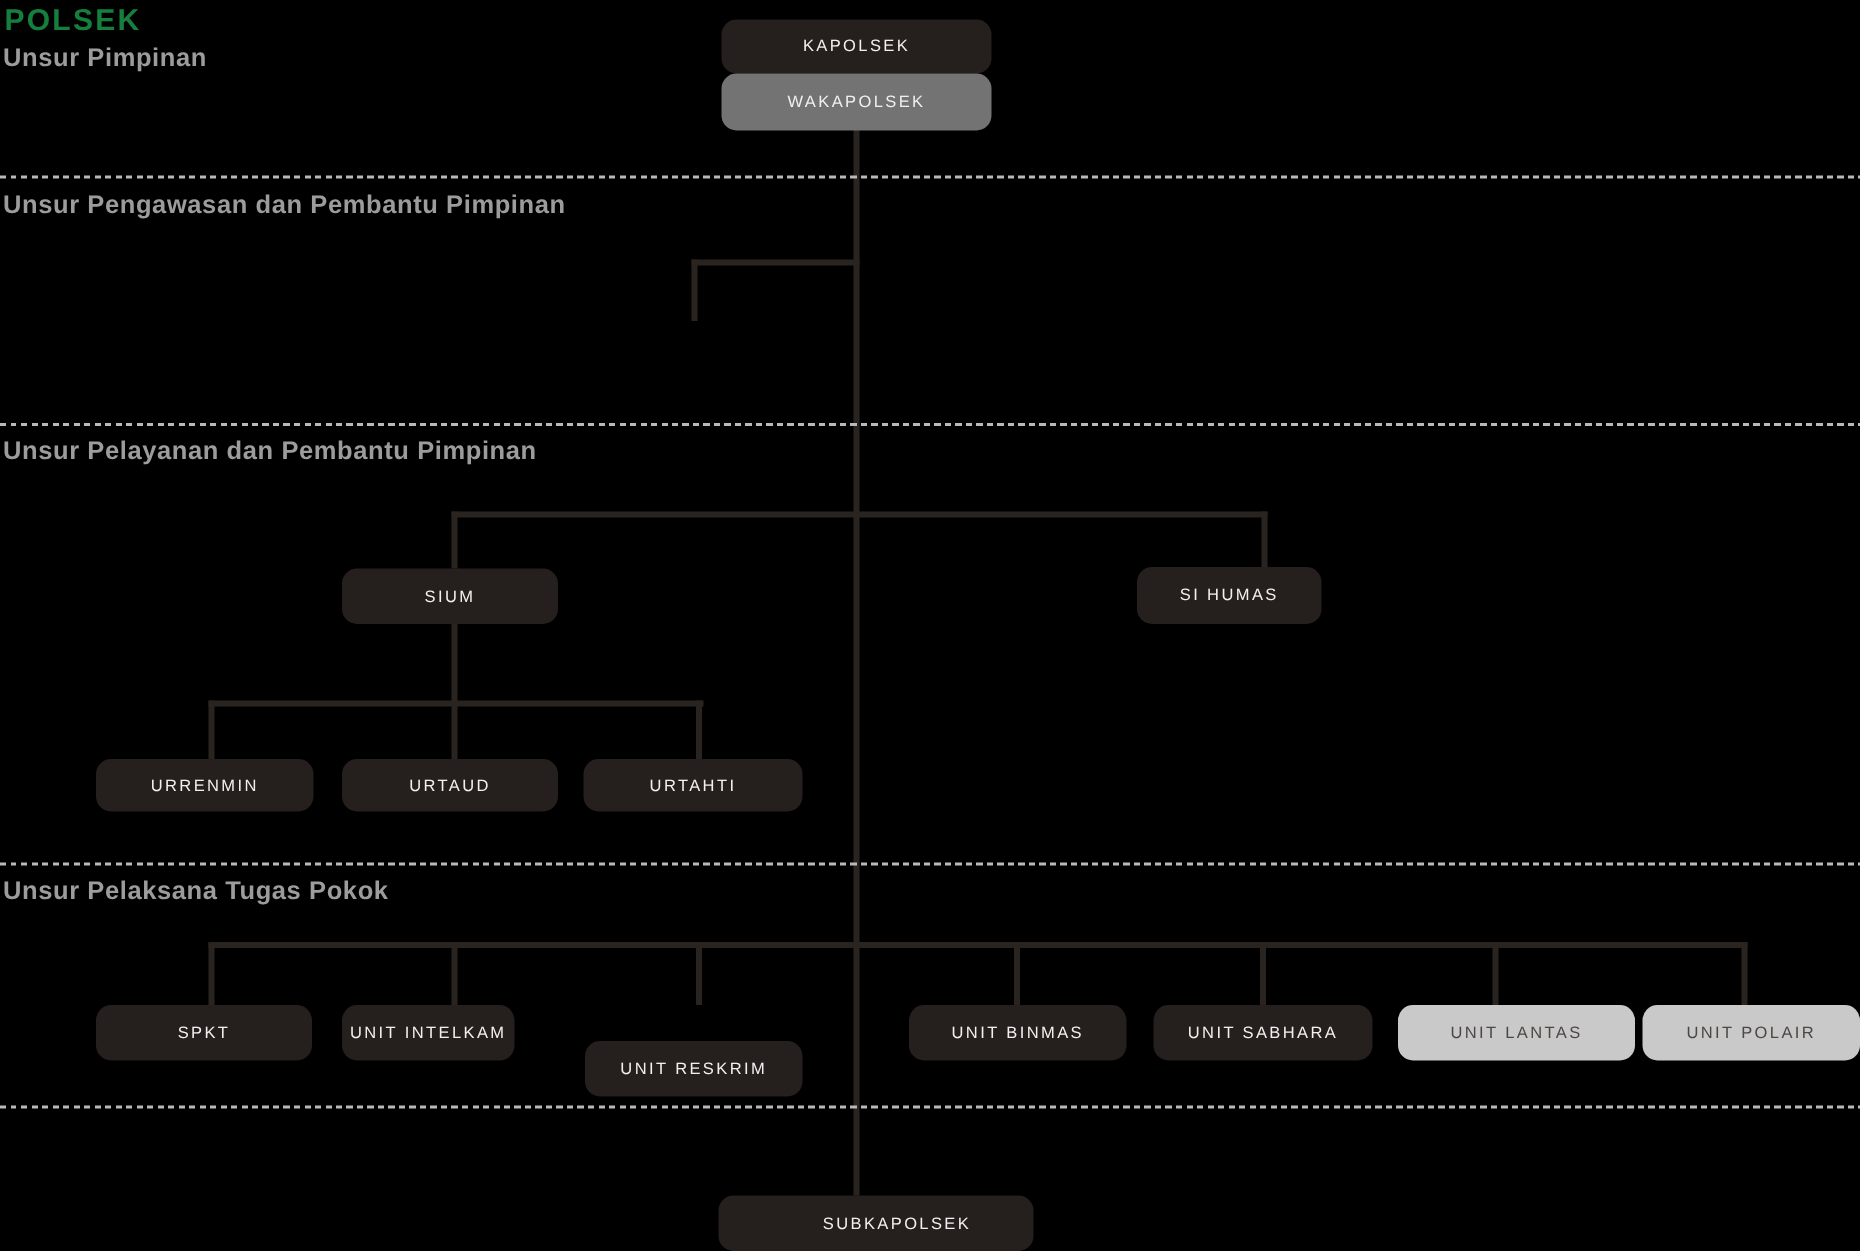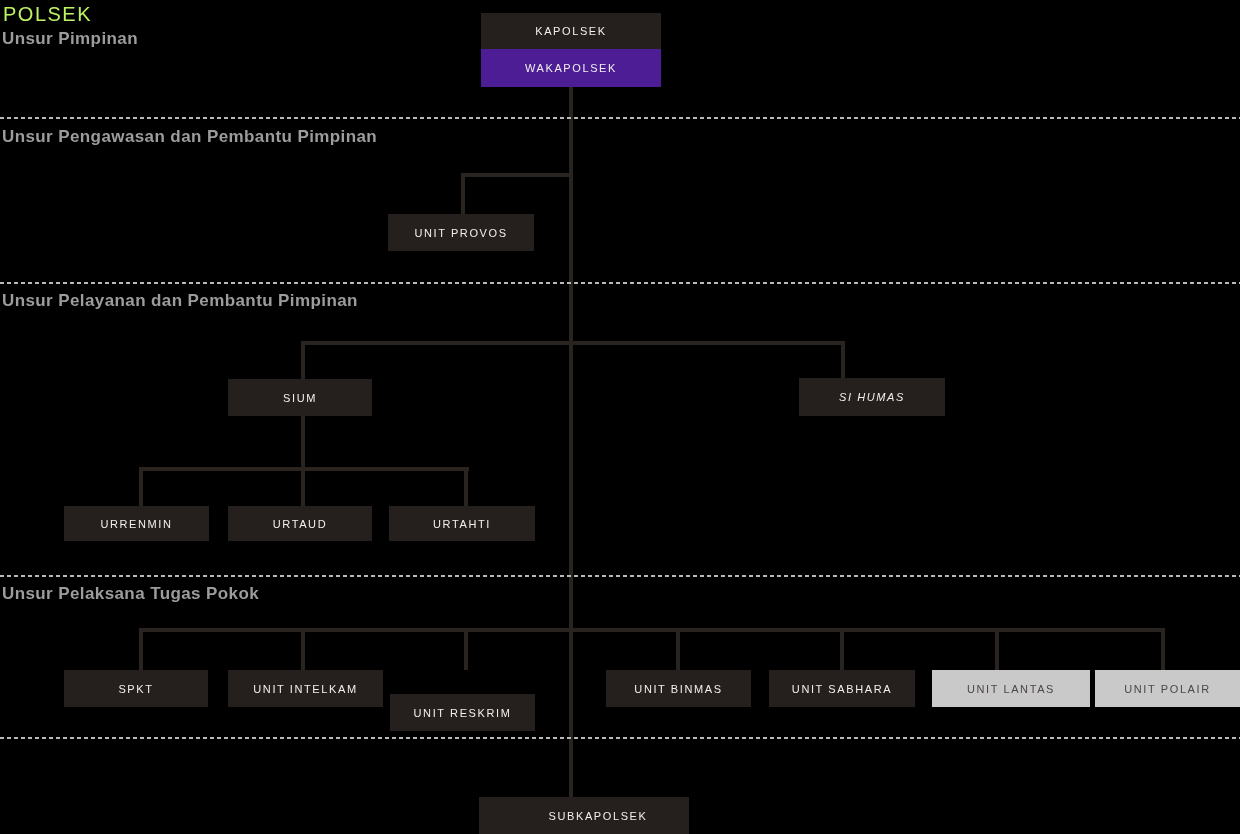--- a/index.html
+++ b/index.html
@@ -4,22 +4,22 @@
 <style>
   html,body { margin:0; padding:0; background:#000; }
   .canvas {
     position:relative; width:1240px; height:834px;
     background:#000000; overflow:hidden;
     font-family:"Liberation Sans", sans-serif;
   }
   
   .page-title {
     position:absolute; left:3px; top:3px;
-    font-size:20px; font-weight:normal; letter-spacing:1.5px;
-    color:#bef264;
+    font-size:20px; font-weight:bold; letter-spacing:1.5px;
+    color:#15803d;
   }
   .section-label {
     position:absolute; left:2px;
     font-size:17px; font-weight:bold; letter-spacing:0.4px;
     color:#9c9c9c;
   }
   .lbl-pimpinan    { top:29px; }
   .lbl-pengawasan  { top:127px; }
   .lbl-pelayanan   { top:291px; }
   .lbl-tugas       { top:584px; }
@@ -51,34 +51,34 @@
   .v-intelkam     { left:301px; top:628px; width:4px;  height:42px; }
   .v-reskrim      { left:464px; top:628px; width:4px;  height:42px; }
   .v-binmas       { left:676px; top:628px; width:4px;  height:42px; }
   .v-sabhara      { left:840px; top:628px; width:4px;  height:42px; }
   .v-lantas       { left:995px; top:628px; width:4px;  height:42px; }
   .v-polair       { left:1161px; top:628px; width:4px; height:42px; }
   
   .node {
     position:absolute; display:flex; align-items:center; justify-content:center;
     background:#251f1d; color:#f2f0ee;
-    font-size:11px; letter-spacing:1.6px; white-space:nowrap;
+    font-size:11px; letter-spacing:1.6px; white-space:nowrap;border-radius:10px;
   }
-  .node.gray  { background:#4c1d95; }
+  .node.gray  { background:#737373; }
   .node.light { background:#c9c9c9; color:#4c4744; }
   .n-kapolsek    { left:481px; top:13px;  width:180px; height:36px; }
   .n-wakapolsek  { left:481px; top:49px;  width:180px; height:38px; }
   .n-provos      { left:388px; top:214px; width:146px; height:37px; }
   .n-sium        { left:228px; top:379px; width:144px; height:37px; }
-  .n-sihumas     { left:799px; top:378px; width:146px; height:38px;font-style:italic; }
+  .n-sihumas     { left:758px; top:378px; width:123px; height:38px; }
   .n-urrenmin    { left:64px;  top:506px; width:145px; height:35px; }
   .n-urtaud      { left:228px; top:506px; width:144px; height:35px; }
   .n-urtahti     { left:389px; top:506px; width:146px; height:35px; }
   .n-spkt        { left:64px;  top:670px; width:144px; height:37px; }
-  .n-intelkam    { left:228px; top:670px; width:155px; height:37px; }
+  .n-intelkam    { left:228px; top:670px; width:115px; height:37px; }
   .n-reskrim     { left:390px; top:670px; width:145px; height:37px;margin-top:24px; }
   .n-binmas      { left:606px; top:670px; width:145px; height:37px; }
   .n-sabhara     { left:769px; top:670px; width:146px; height:37px; }
   .n-lantas      { left:932px; top:670px; width:158px; height:37px; }
   .n-polair      { left:1095px; top:670px; width:145px; height:37px; }
   .n-subkapolsek { left:479px; top:797px; width:182px; height:37px;padding-left:28px; }
 </style>
 </head>
 <body>
 
@@ -110,21 +110,20 @@
   <div class="divider div-4"></div>
 
   <div class="page-title">POLSEK</div>
   <div class="section-label lbl-pimpinan">Unsur Pimpinan</div>
   <div class="section-label lbl-pengawasan">Unsur Pengawasan dan Pembantu Pimpinan</div>
   <div class="section-label lbl-tugas">Unsur Pelaksana Tugas Pokok</div>
   <div class="section-label lbl-pelayanan">Unsur Pelayanan dan Pembantu Pimpinan</div>
 
   <div class="node n-kapolsek">KAPOLSEK</div>
   <div class="node gray n-wakapolsek">WAKAPOLSEK</div>
-  <div class="node n-provos">UNIT PROVOS</div>
   <div class="node n-sium">SIUM</div>
   <div class="node n-sihumas">SI HUMAS</div>
   <div class="node n-urrenmin">URRENMIN</div>
   <div class="node n-urtaud">URTAUD</div>
   <div class="node n-urtahti">URTAHTI</div>
   <div class="node n-spkt">SPKT</div>
   <div class="node n-intelkam">UNIT INTELKAM</div>
   <div class="node n-reskrim">UNIT RESKRIM</div>
   <div class="node n-binmas">UNIT BINMAS</div>
   <div class="node n-sabhara">UNIT SABHARA</div>

